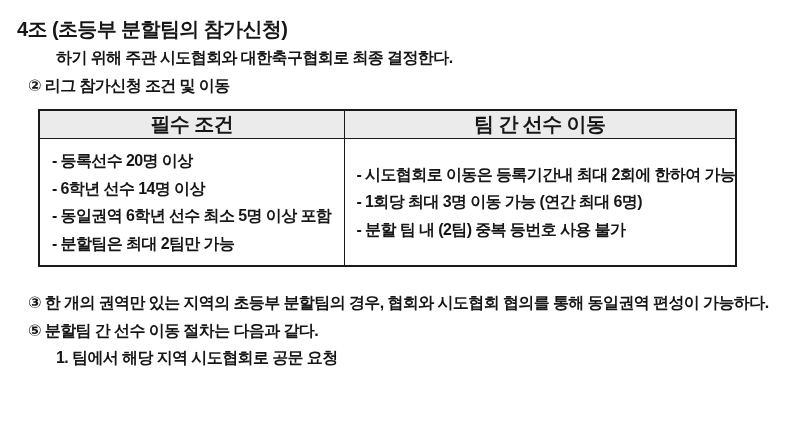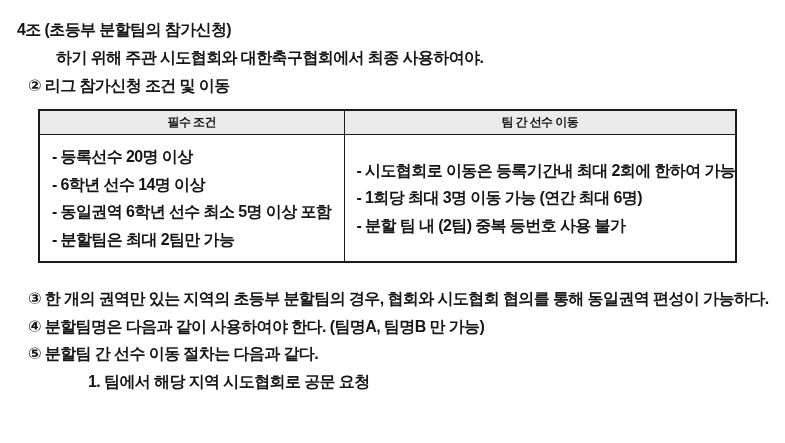--- a/index.html
+++ b/index.html
@@ -4,50 +4,50 @@
 <style>
   html,body{margin:0;padding:0;}
   body{
     width:785px;height:443px;overflow:hidden;
     background:var(--page-bg,#ffffff);
     color:var(--text-color,#161616);
     font-family:"Liberation Sans","DejaVu Sans",sans-serif;
     font-weight:700;
   }
   .doc{padding-top:15px;font-size:16px;letter-spacing:-0.6px;}
-  .heading{margin-left:17px;line-height:29px;font-size:16px;white-space:nowrap;}
+  .heading{margin-left:17px;line-height:29px;font-size:20px;white-space:nowrap;}
   .line{line-height:27.5px;white-space:nowrap;}
   .indent-1{margin-left:28px;}
   .indent-2{margin-left:56px;}
-  .indent-3{margin-left:88px;}
+  .indent-3{margin-left:56px;}
   .mt{margin-top:22px;}
   table.rules{
     border-collapse:collapse;table-layout:fixed;
     margin:10px 0 0 38px;width:699px;
     border:2px solid #1a1a1a;
   }
   table.rules th, table.rules td{border:1.5px solid #1a1a1a;}
   table.rules th{
     height:23px;background:var(--header-bg,#ebebeb);
-    font-size:12px;font-weight:700;text-align:center;
+    font-size:20px;font-weight:700;text-align:center;
     letter-spacing:-0.6px;padding:0;
   }
   table.rules td{
     vertical-align:middle;padding:8px 0 8px 12px;background:#ffffff;
   }
   .cell-line{line-height:27.5px;white-space:nowrap;}
 </style>
 </head>
 <body>
 
 <div class="doc">
 
   <div class="heading">4조 (초등부 분할팀의 참가신청)</div>
 
-  <div class="line indent-2">하기 위해 주관 시도협회와 대한축구협회에서 최종 사용하여야.</div>
+  <div class="line indent-2">하기 위해 주관 시도협회와 대한축구협회로 최종 결정한다.</div>
   <div class="line indent-1">② 리그 참가신청 조건 및 이동</div>
 
   <table class="rules">
     <colgroup>
       <col style="width:305px">
       <col>
     </colgroup>
     <thead>
       <tr>
         <th>필수 조건</th>
@@ -65,17 +65,16 @@
         <td>
           <div class="cell-line">- 시도협회로 이동은 등록기간내 최대 2회에 한하여 가능</div>
           <div class="cell-line">- 1회당 최대 3명 이동 가능 (연간 최대 6명)</div>
           <div class="cell-line">- 분할 팀 내 (2팀) 중복 등번호 사용 불가</div>
         </td>
       </tr>
     </tbody>
   </table>
 
   <div class="line indent-1 mt">③ 한 개의 권역만 있는 지역의 초등부 분할팀의 경우, 협회와 시도협회 협의를 통해 동일권역 편성이 가능하다.</div>
-  <div class="line indent-1">④ 분할팀명은 다음과 같이 사용하여야 한다. (팀명A, 팀명B 만 가능)</div>
   <div class="line indent-1">⑤ 분할팀 간 선수 이동 절차는 다음과 같다.</div>
   <div class="line indent-3">1. 팀에서 해당 지역 시도협회로 공문 요청</div>
 
 </div>
 
 </body></html>

